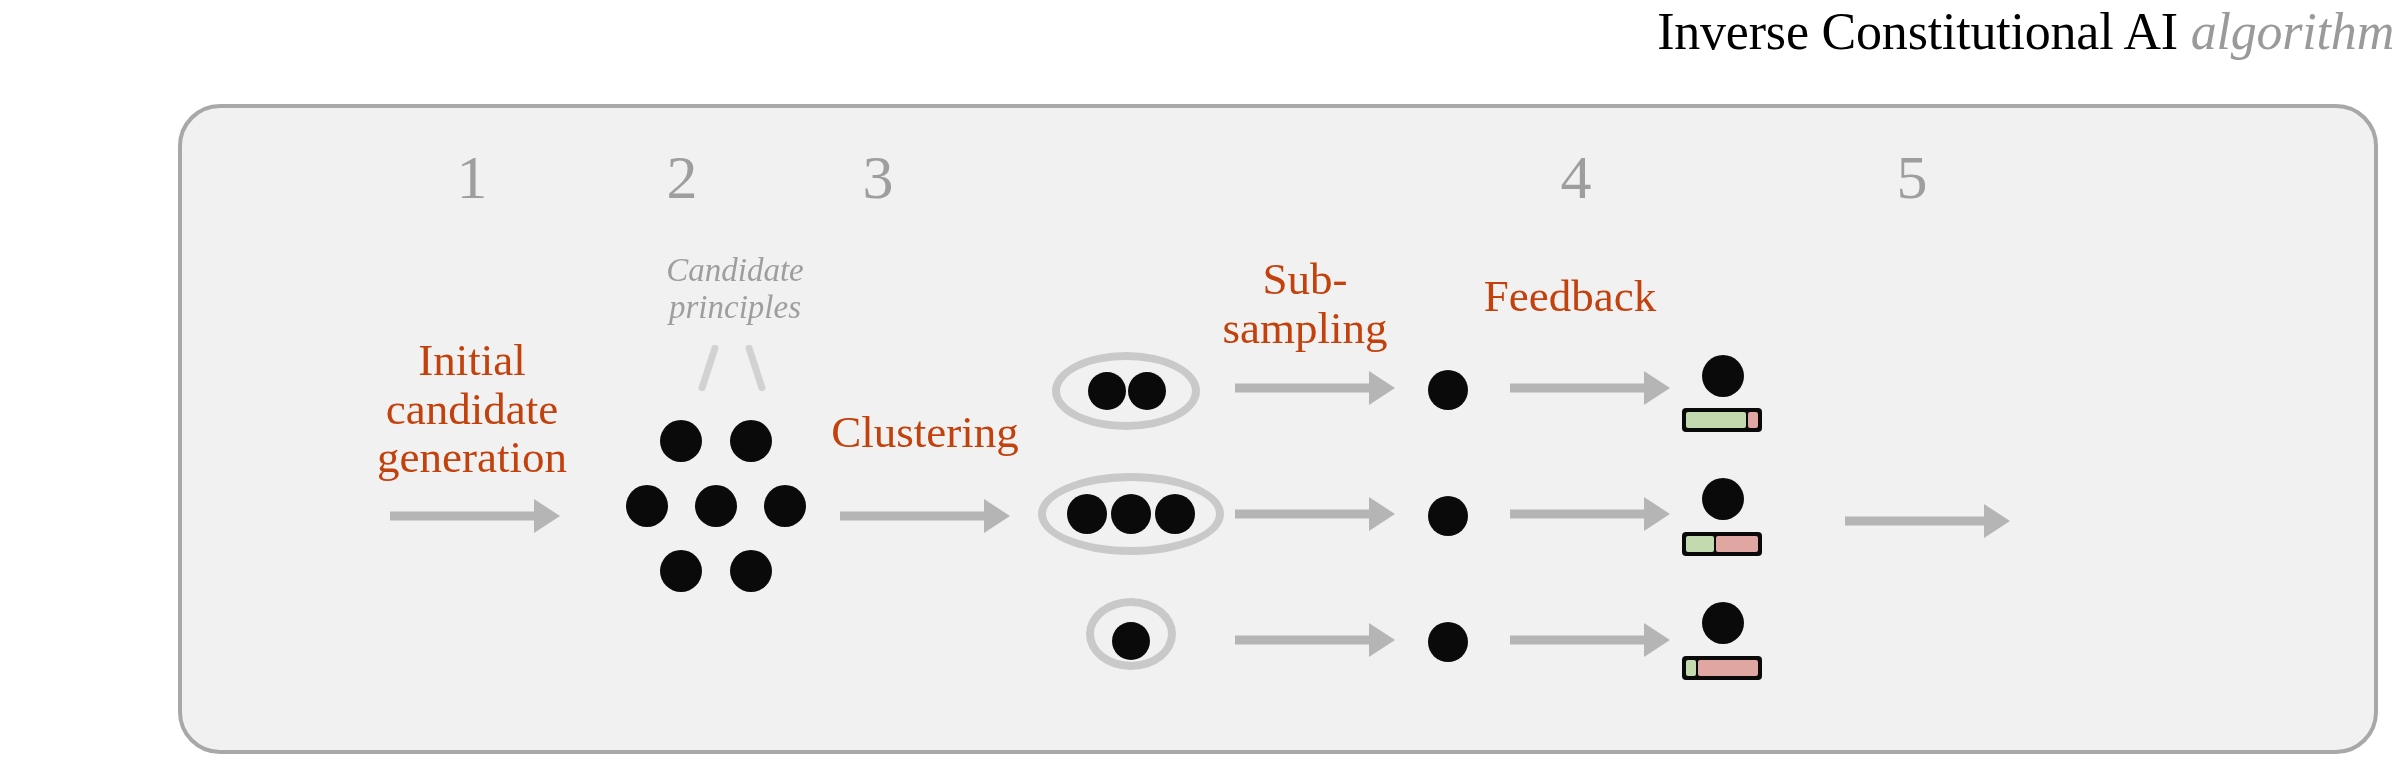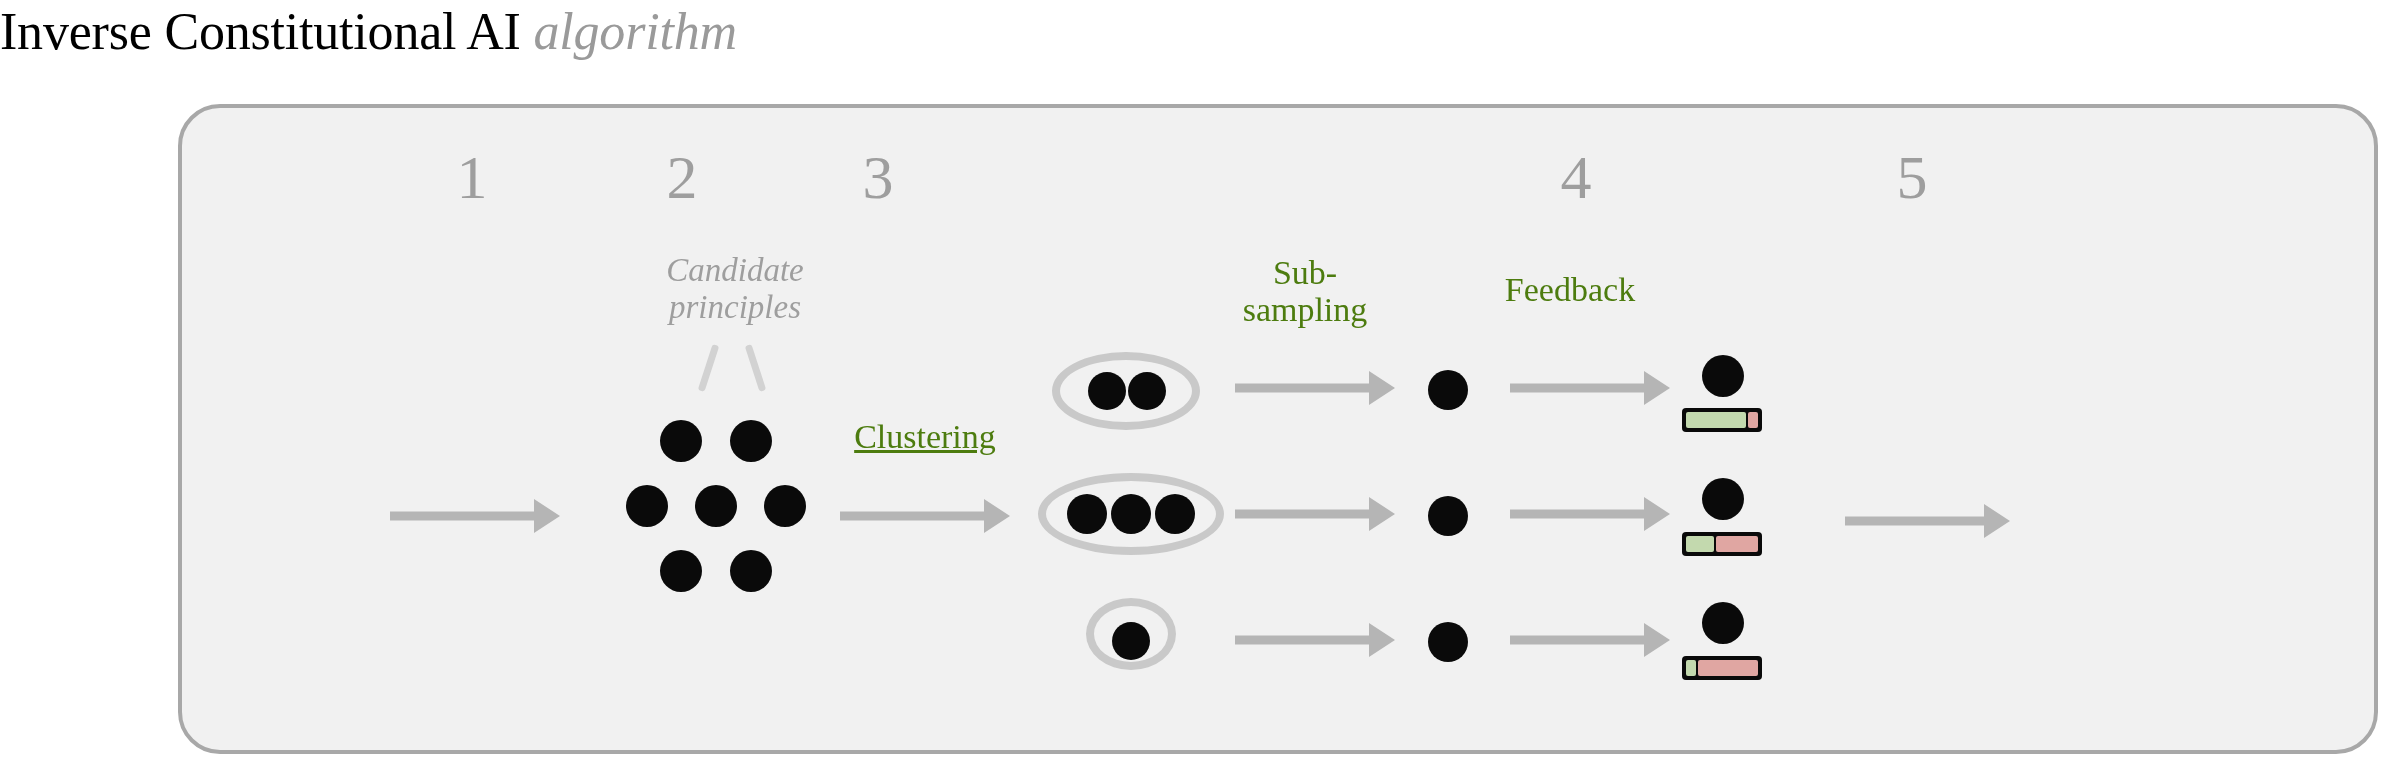--- a/index.html
+++ b/index.html
@@ -7,21 +7,21 @@
     width: 2394px; height: 768px;
     background: #ffffff;
     font-family: "Liberation Serif", "DejaVu Serif", serif;
     overflow: hidden;
   }
   #root { position: relative; width: 2394px; height: 768px; }
 
   
   .title {
     position: absolute; left: 0; top: 2px; width: 2394px;
-    text-align: left;
+    text-align: right;
     font-size: 52px; font-weight: 400; color: #000000;
     letter-spacing: -0.2px;
     white-space: nowrap;
   }
   .title .em { color: #9a9a9a; font-style: italic; }
 
   
   .panel {
     position: absolute; left: 178px; top: 104px;
     width: 2200px; height: 650px;
@@ -34,21 +34,21 @@
   .stepnum {
     position: absolute;
     font-size: 62px; color: #9e9e9e; font-weight: 400;
     text-align: center; width: 80px;
     line-height: 1;
   }
 
   
   .lbl {
     position: absolute;
-    font-size: 34px; color: #4d7c0f;
+    font-size: 45px; color: #c2410c;
     text-align: center; line-height: 1.08;
     white-space: pre-line;
   }
   .lbl-it {
     position: absolute;
     font-size: 33px; color: #9e9e9e; font-style: italic;
     text-align: center; line-height: 1.12;
     white-space: pre-line;
   }
 
@@ -209,39 +209,42 @@
 
   <div class="panel"></div>
 
   <div class="stepnum" style="left:432px; top:146px;">1</div>
   <div class="stepnum" style="left:642px; top:146px;">2</div>
   <div class="stepnum" style="left:838px; top:146px;">3</div>
   <div class="stepnum" style="left:1536px; top:146px;">4</div>
   <div class="stepnum" style="left:1872px; top:146px;">5</div>
 
 
+  <div class="lbl" style="left:372px; top:336px; width:200px;">Initial
+candidate
+generation</div>
   <div class="arrow" style="left:390px; top:498px; width:170px; height:36px;">
     <div class="shaft" style="width:146px;"></div>
     <div class="head"></div>
   </div>
 
   <div class="lbl-it" style="left:620px; top:252px; width:230px;">Candidate
 principles</div>
   <div class="tick" style="left:705px; top:344px; width:7px; height:48px; transform:rotate(18deg);"></div>
   <div class="tick" style="left:752px; top:344px; width:7px; height:48px; transform:rotate(-18deg);"></div>
 
   <div class="dot" style="left:660px; top:420px; width:42px; height:42px;"></div>
   <div class="dot" style="left:730px; top:420px; width:42px; height:42px;"></div>
   <div class="dot" style="left:626px; top:485px; width:42px; height:42px;"></div>
   <div class="dot" style="left:695px; top:485px; width:42px; height:42px;"></div>
   <div class="dot" style="left:764px; top:485px; width:42px; height:42px;"></div>
   <div class="dot" style="left:660px; top:550px; width:42px; height:42px;"></div>
   <div class="dot" style="left:730px; top:550px; width:42px; height:42px;"></div>
 
-  <div class="lbl" style="left:820px; top:419px; width:210px;text-decoration:underline;">Clustering</div>
+  <div class="lbl" style="left:820px; top:408px; width:210px;">Clustering</div>
   <div class="arrow" style="left:840px; top:498px; width:170px; height:36px;">
     <div class="shaft" style="width:146px;"></div>
     <div class="head"></div>
   </div>
 
   <div class="ellipse" style="left:1052px; top:352px; width:148px; height:78px;"></div>
   <div class="dot" style="left:1088px; top:372px; width:38px; height:38px;"></div>
   <div class="dot" style="left:1128px; top:372px; width:38px; height:38px;"></div>
 
   <div class="ellipse" style="left:1038px; top:473px; width:186px; height:82px;"></div>

